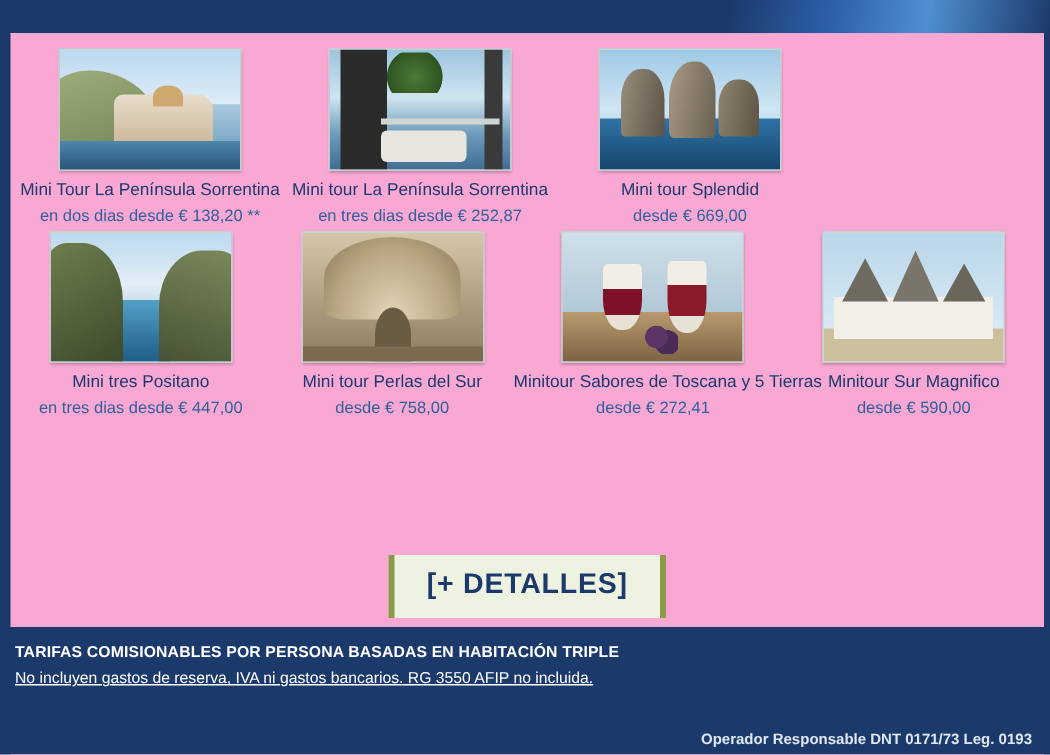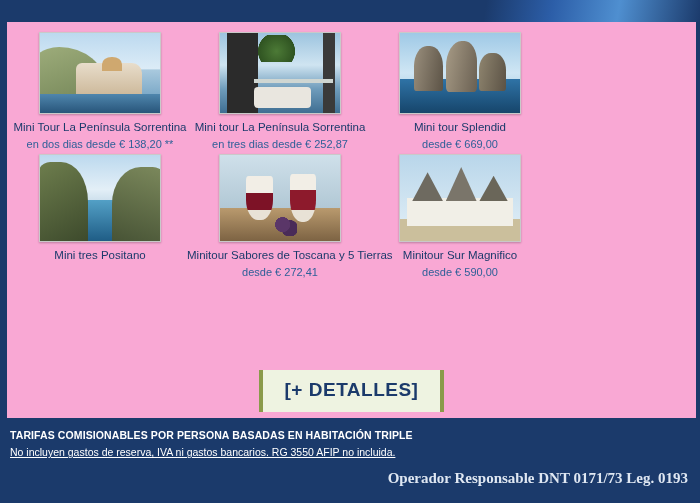--- a/index.html
+++ b/index.html
@@ -142,25 +142,24 @@
   .bb-line2 {
     position: absolute;
     left: 10px;
     top: 28px;
     font-size: 10.5px;
     text-decoration: underline;
   }
   .bb-op {
     position: absolute;
     right: 12px;
-    bottom: 16px;
-    font-size: 15px;
+    bottom: 4px;
+    font-size: 10px;
     font-weight: bold;
     color: #dfe7f2;
-    font-family: Liberation Serif, serif;
   }
   
   .sky { position:absolute; left:0; top:0; width:100%; height:100%; }
   
   .img-sorrentina1 .sky { background: linear-gradient(#bcd9ef 0%, #dcecf7 45%, #a9c9de 46%, #5d93b8 100%); }
   .img-sorrentina1 .cliff {
     position:absolute; left:-10%; top:18%; width:65%; height:82%;
     background: linear-gradient(160deg,#9fae7c,#6d7f52);
     border-radius: 40% 60% 0 0;
   }
@@ -383,22 +382,33 @@
       <div class="row">
 
         <div class="cell">
           <div class="thumb tall img-positano">
             <div class="sky"></div>
               <div class="inlet"></div>
               <div class="cliffL"></div>
               <div class="cliffR"></div>
           </div>
           <div class="title">Mini tres Positano</div>
-        </div>
-
+          <div class="price">en tres dias desde € 447,00</div>
+        </div>
+
+        <div class="cell">
+          <div class="thumb tall img-perlas">
+            <div class="sky"></div>
+              <div class="domein"></div>
+              <div class="arch-w"></div>
+              <div class="floor"></div>
+          </div>
+          <div class="title">Mini tour Perlas del Sur</div>
+          <div class="price">desde € 758,00</div>
+        </div>
 
         <div class="cell">
           <div class="thumb tall img-toscana">
             <div class="sky"></div>
               <div class="tablew"></div>
               <div class="glass1"></div>
               <div class="glass2"></div>
               <div class="grapes"></div>
           </div>
           <div class="title">Minitour Sabores de Toscana y 5 Tierras</div>

